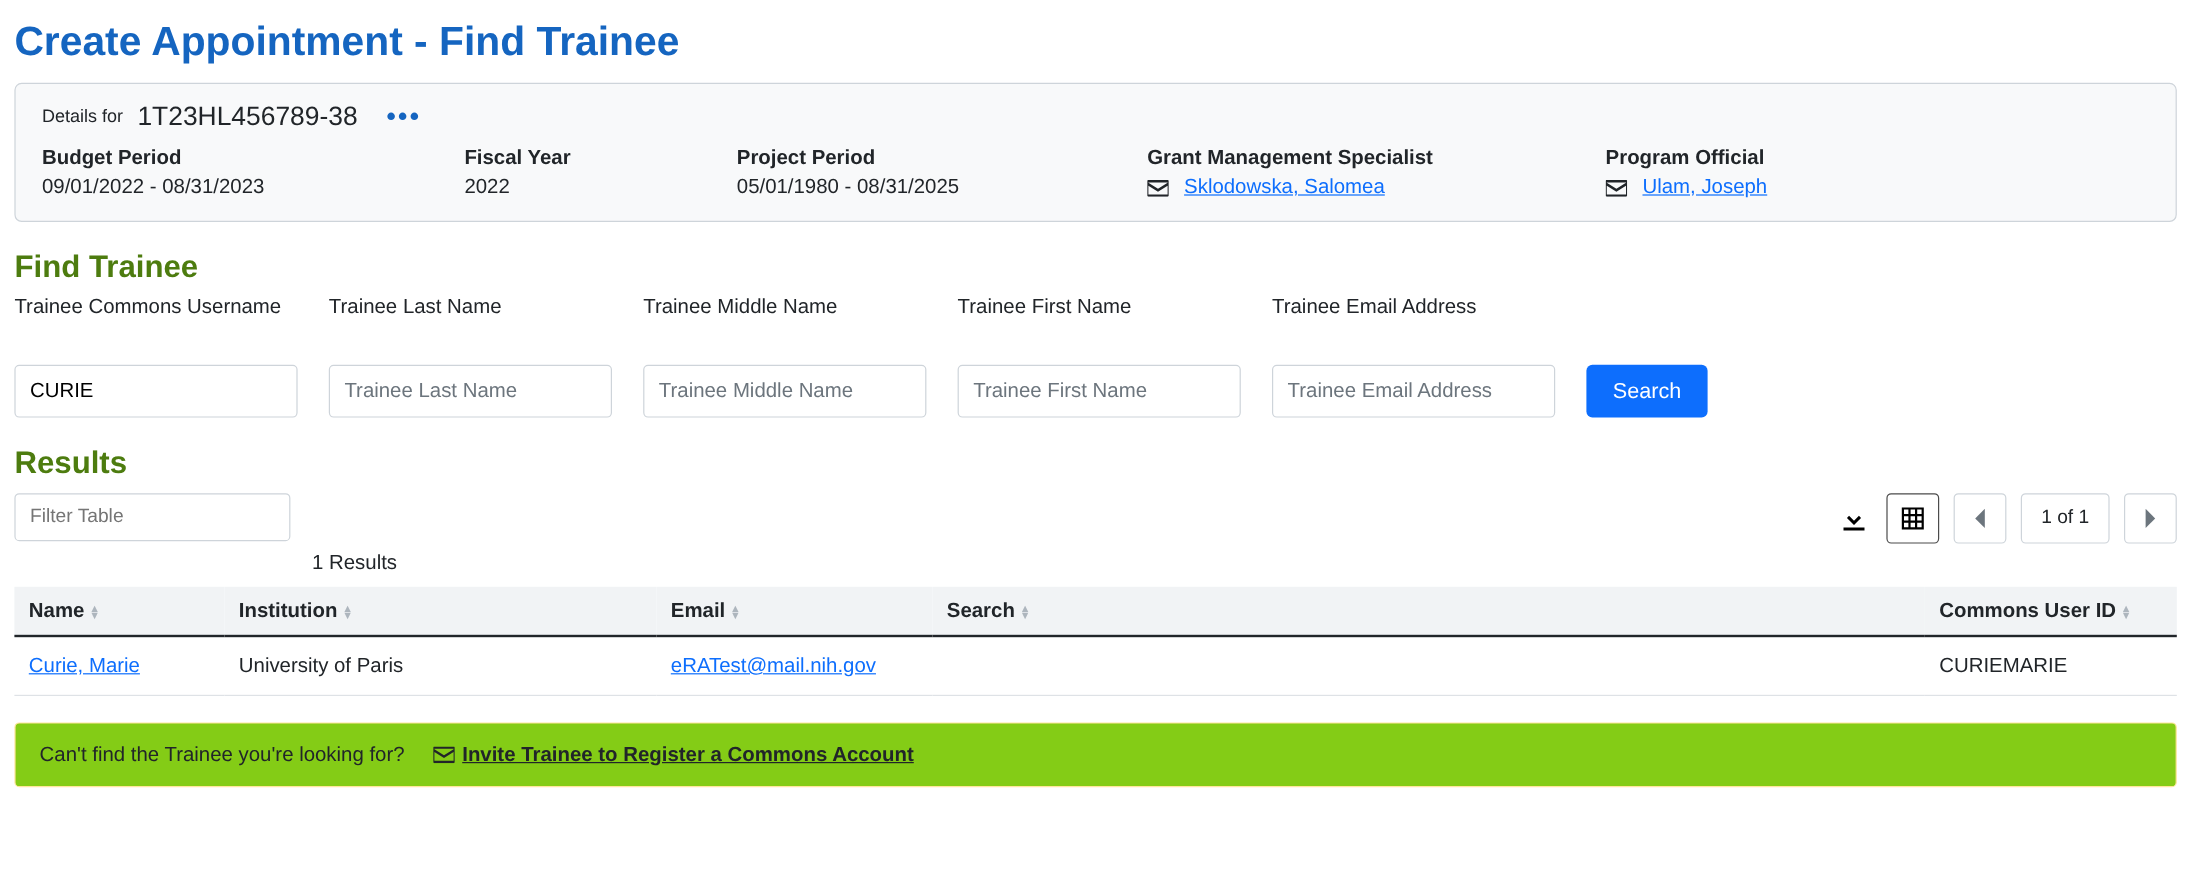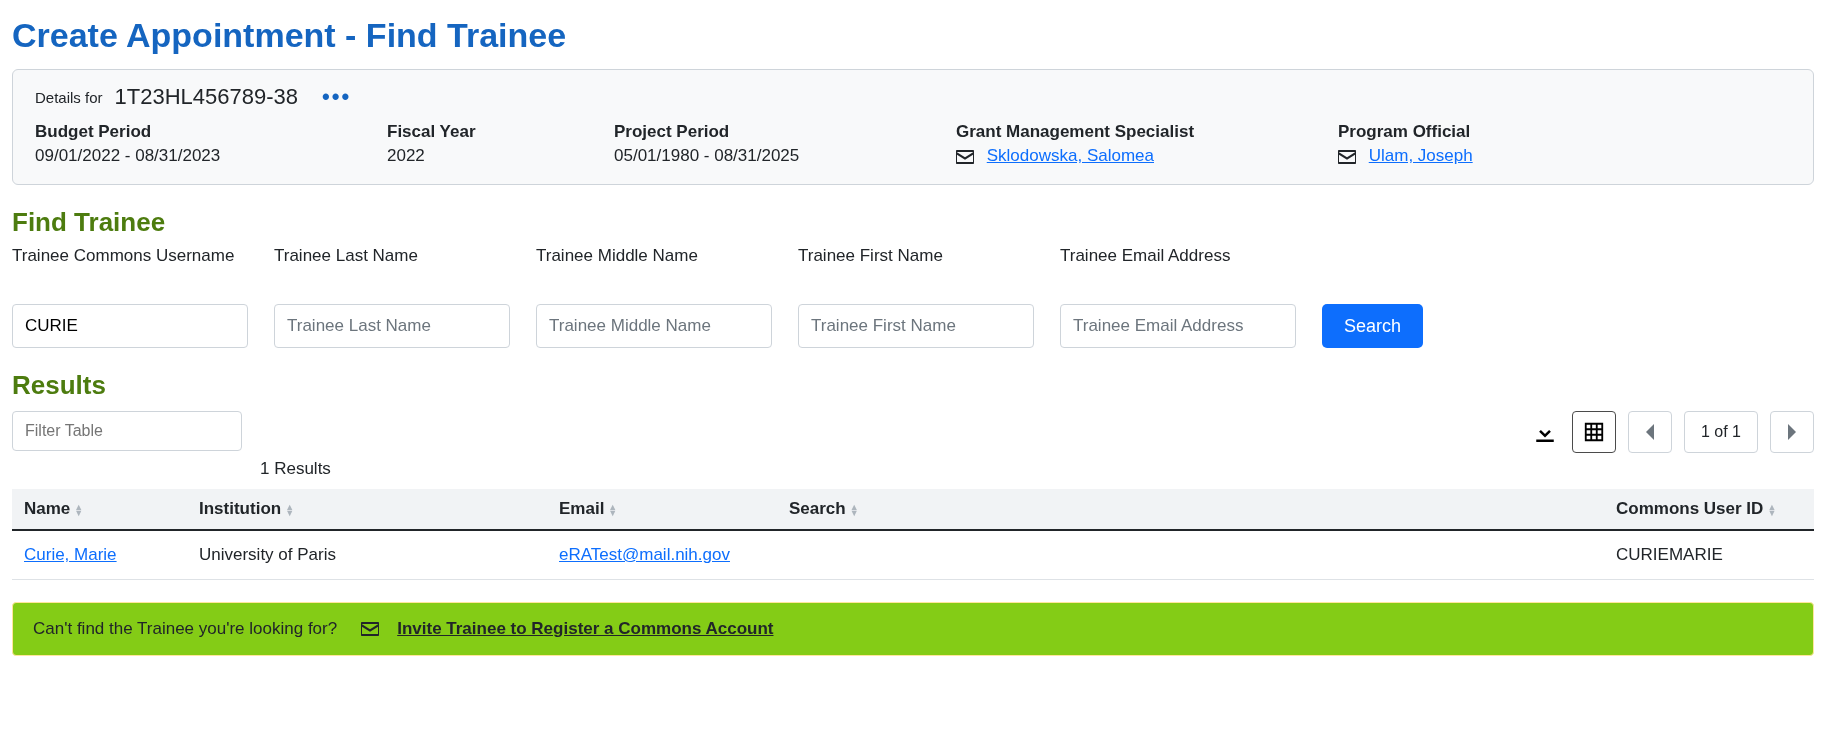--- a/index.html
+++ b/index.html
@@ -178,21 +178,21 @@
     background: #84cc16;
     border: 1px solid #ffe69c;
     border-radius: 4px;
     padding: 16px 20px;
     margin-top: 22px;
     font-size: 17px;
     display: flex;
     align-items: center;
     gap: 24px;
   }
-  .alert .invite { font-weight: 700; text-decoration: underline; cursor: pointer; display:flex; align-items:center; gap:18px;}
+  .alert .invite { font-weight: 700; text-decoration: underline; cursor: pointer; display:flex; align-items:center; gap:6px;}
   svg { display:block; }
   .dl-icon { cursor:pointer; }
 </style>
 </head>
 <body>
 
 <h1 class="page-title">Create Appointment - Find Trainee</h1>
 
 <div class="details-box">
   <div class="details-header">

